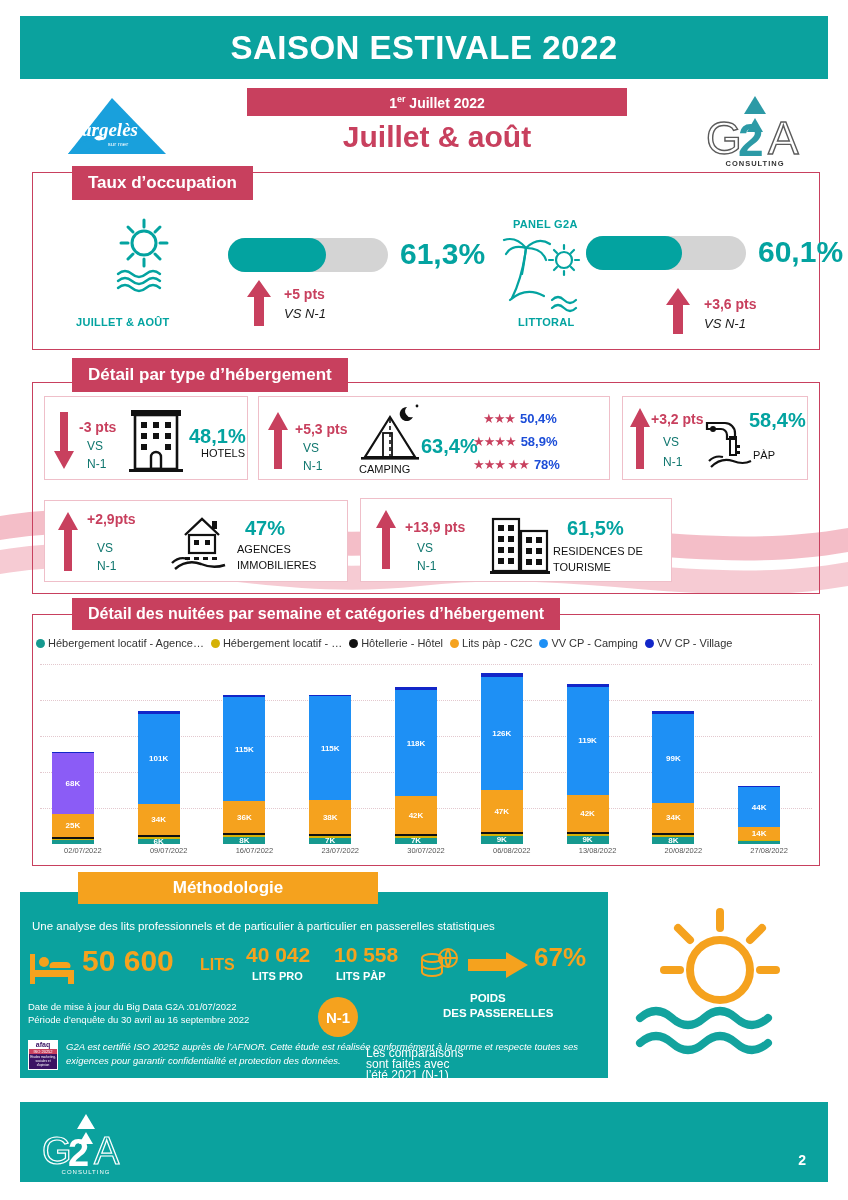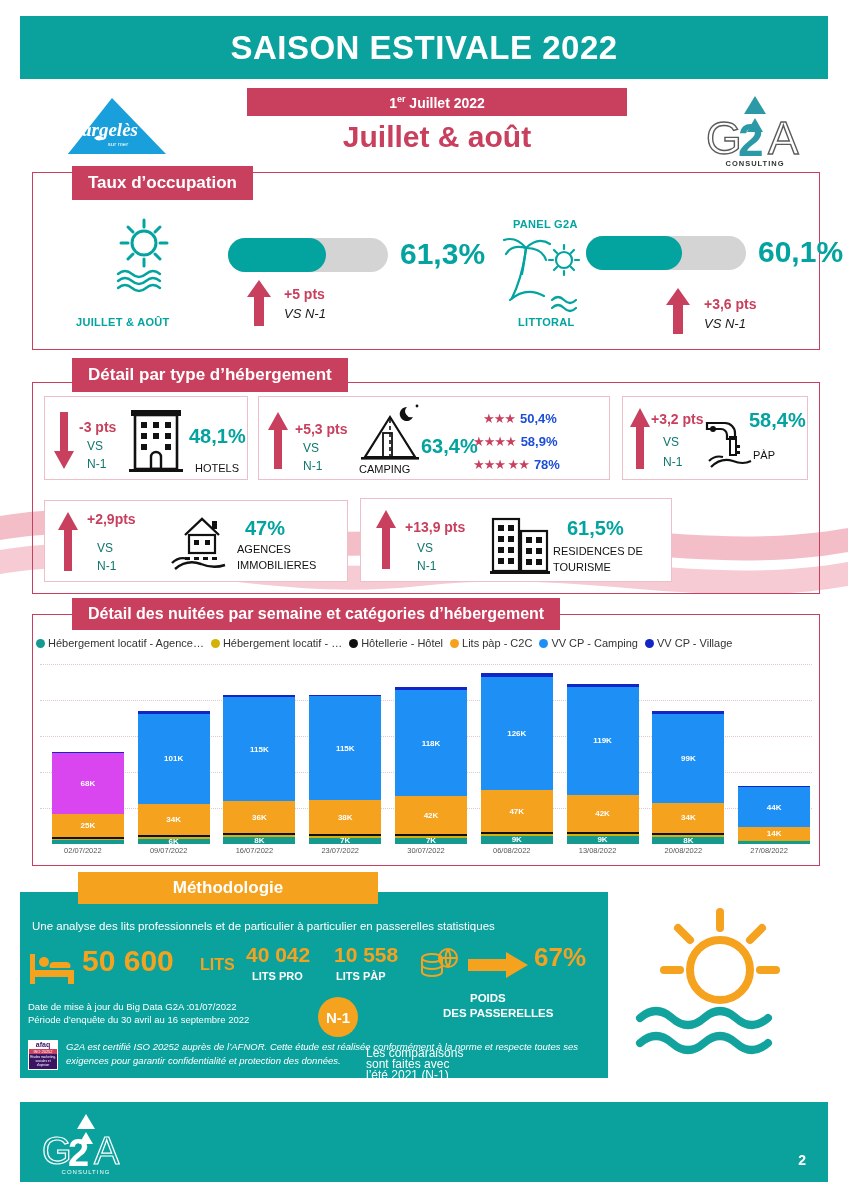--- a/index.html
+++ b/index.html
@@ -68,21 +68,21 @@
   #chart-panel { left:32px; top:614px; width:788px; height:252px; }
   #chart-title { left:72px; top:598px; height:32px; font-size:16px; }
   #legend {
     position:absolute; left:36px; top:634px; width:790px; height:18px;
     display:flex; align-items:center; gap:7px; font-size:11px; color:#333; white-space:nowrap;
   }
   .leg { display:flex; align-items:center; gap:3px; }
   .dot { width:9px; height:9px; border-radius:50%; display:inline-block; }
   #plot { position:absolute; left:40px; top:664px; width:772px; height:180px; }
   .gridline { position:absolute; left:0; width:772px; height:0; border-top:1px dotted #E3C8CE; }
-  .bar { position:absolute; bottom:0; width:72px; }
+  .bar { position:absolute; bottom:0; width:42px; }
   .seg { width:100%; position:relative; display:flex; align-items:center; justify-content:center;
          color:#fff; font-size:8px; font-weight:bold; overflow:hidden; }
   #xaxis { position:absolute; left:40px; top:846px; width:772px; height:16px; }
   .xlbl { position:absolute; width:76px; text-align:center; font-size:7.5px; color:#555; }
 
   
   #meth-panel { position:absolute; left:20px; top:892px; width:588px; height:186px; background:#0BA29E; }
   #meth-title { position:absolute; left:78px; top:872px; width:300px; height:32px; background:#F5A21E;
                 color:#fff; font-size:17px; font-weight:bold; display:flex; align-items:center; justify-content:center; }
   #meth-lead { position:absolute; left:32px; top:920px; width:545px; color:#fff; font-size:11.5px; }
@@ -239,21 +239,21 @@
       <rect x="14" y="24" width="6" height="6"></rect>
         <rect x="26" y="24" width="6" height="6"></rect>
         <rect x="38" y="24" width="6" height="6"></rect>
       <rect x="14" y="35" width="6" height="6"></rect>
         <rect x="38" y="35" width="6" height="6"></rect>
     </g>
     <path d="M24 60 L24 48 a5 5 0 0 1 10 0 L34 60 Z" fill="none" stroke="#111" stroke-width="2.4"></path>
     <rect x="2" y="60" width="54" height="3" fill="#111"></rect>
   </svg>
   <div class="card-pct" style="left:144px; top:28px;">48,1%</div>
-  <div class="card-lbl" style="left:144px; top:65px; width:56px; text-align:center;">HOTELS</div>
+  <div class="card-lbl" style="left:144px; top:50px; width:56px; text-align:right;">HOTELS</div>
 </div>
 
 <div class="card" style="left:258px; top:396px; width:352px; height:84px; z-index:2;">
   <svg style="position:absolute; left:8px; top:14px; width:22px; height:60px;" viewBox="0 0 22 60">
     <path d="M11 1 L21 19 L15 19 L15 58 L7 58 L7 19 L1 19 Z" fill="#C8405E"></path>
   </svg>
   <div class="card-pts" style="left:36px; top:24px;">+5,3 pts</div>
   <div class="card-vs" style="left:44px; top:44px;">VS</div>
   <div class="card-vs" style="left:44px; top:62px;">N-1</div>
   <svg style="position:absolute; left:98px; top:6px; width:66px; height:62px;" viewBox="0 0 66 62">
@@ -393,21 +393,21 @@
     </div>
   </div>
 <div id="plot">
     <div class="gridline" style="top: 144px;"></div>
     <div class="gridline" style="top: 108px;"></div>
     <div class="gridline" style="top: 72px;"></div>
     <div class="gridline" style="top: 36px;"></div>
     <div class="gridline" style="top: 0px;"></div>
     <div class="bar" style="left: 11.8889px;">
       <div class="seg" style="height: 1.35px; background: rgb(18, 38, 200);"></div>
-      <div class="seg" style="height: 61.2px; background: #d946ef;">68K</div>
+      <div class="seg" style="height: 61.2px; background: #8b5cf6;">68K</div>
       <div class="seg" style="height: 22.5px; background: rgb(245, 162, 30);">25K</div>
       <div class="seg" style="height: 1.8px; background: rgb(16, 16, 16);"></div>
       <div class="seg" style="height: 1.8px; background: rgb(212, 177, 6);"></div>
       <div class="seg" style="height: 3.6px; background: rgb(22, 153, 143);"></div>
     </div>
     <div class="bar" style="left: 97.6667px;">
       <div class="seg" style="height: 2.25px; background: rgb(18, 38, 200);"></div>
       <div class="seg" style="height: 90.9px; background: rgb(30, 144, 245);">101K</div>
       <div class="seg" style="height: 30.6px; background: rgb(245, 162, 30);">34K</div>
       <div class="seg" style="height: 1.8px; background: rgb(16, 16, 16);"></div>

